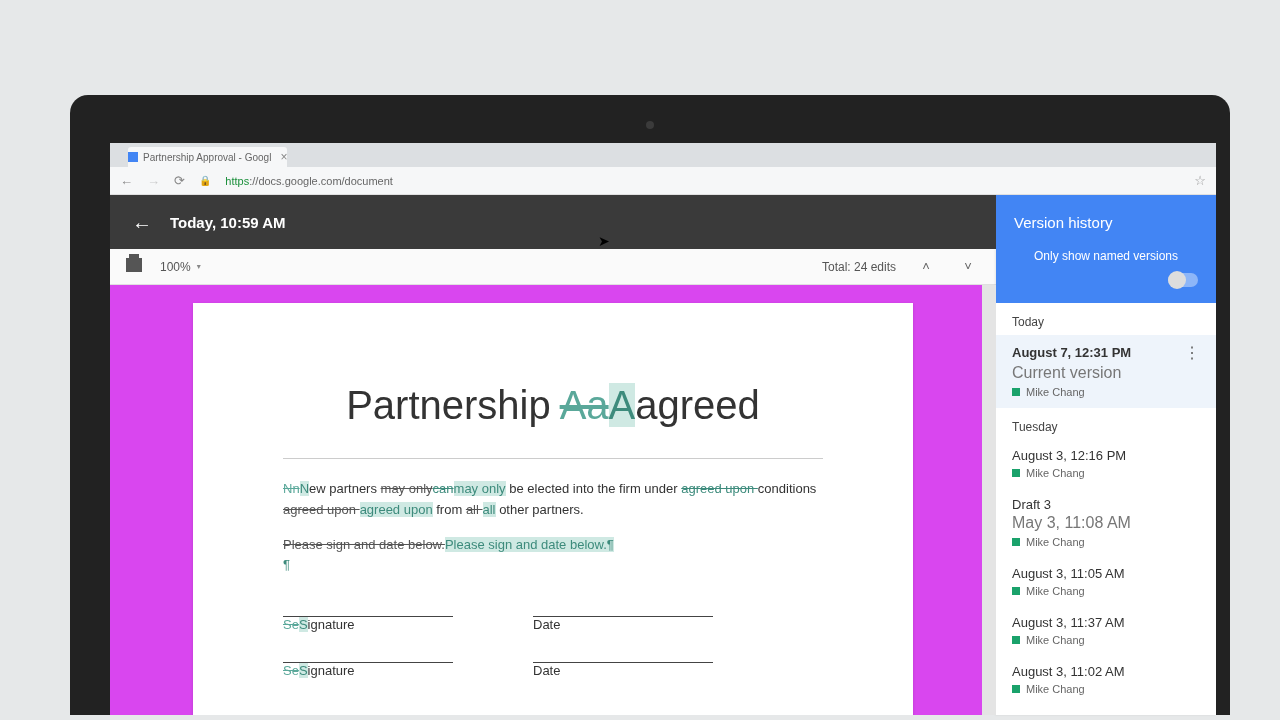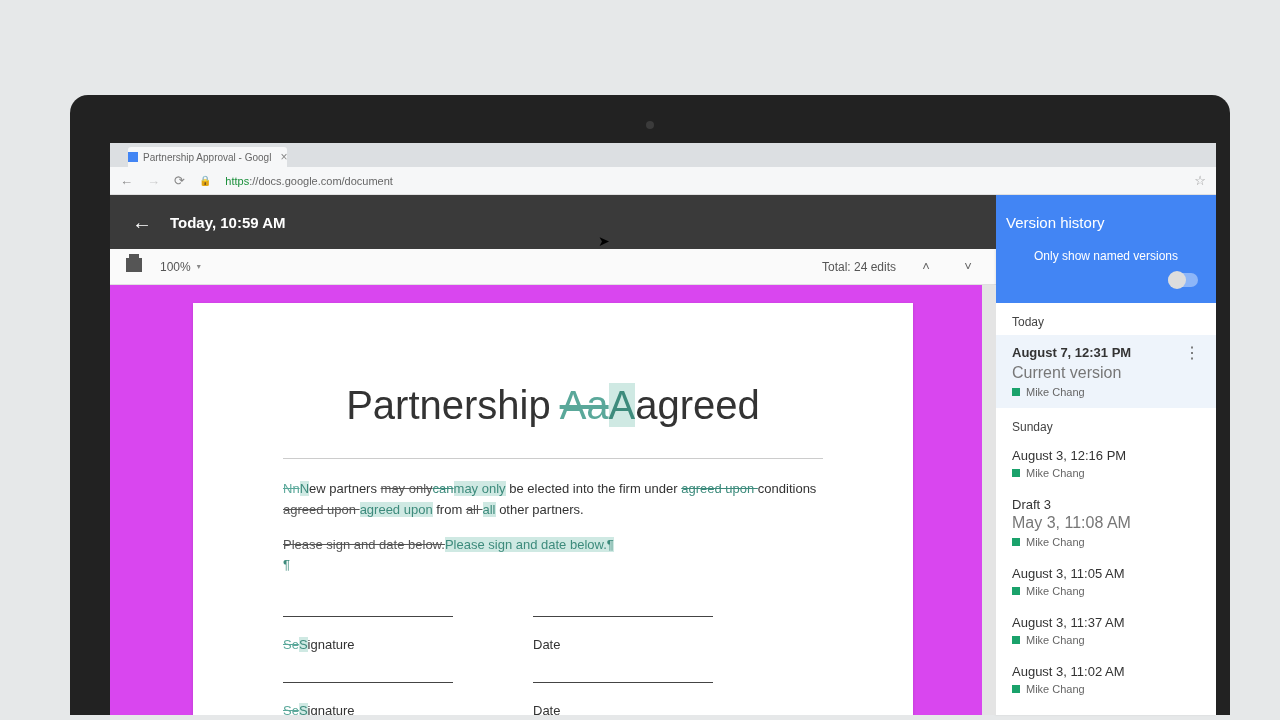--- a/index.html
+++ b/index.html
@@ -35,23 +35,23 @@
   .st { text-decoration: line-through; color: #5aa89a; text-decoration-color: #5aa89a; }
   .ins { background: #cfe9e3; color: #3d8b7c; }
   .ins-nobg { color: #3d8b7c; }
   .hr { border:0; border-top: 1px solid #ccc; margin: 30px 0 20px; }
   .body-text { font-size: 13px; color: #333; line-height: 1.6; }
   .body-text .st { text-decoration: line-through; }
   .body-text .ins-strike { text-decoration: line-through; color: #3d8b7c; }
   .pilcrow { color: #3d8b7c; background: #cfe9e3; }
   .sig-row { display: flex; gap: 80px; margin-top: 40px; }
   .sig-col .line { border-bottom: 1px solid #444; width: 170px; height: 1px; }
-  .sig-label { font-size: 13px; color: #333; margin-top: 20px; }
+  .sig-label { font-size: 13px; color: #333; margin-top: 0; }
   .sidebar { width: 220px; background: #fff; display: flex; flex-direction: column; box-shadow: -1px 0 2px rgba(0,0,0,0.08); }
-  .side-head { height: 54px; background: #4285f4; color: #fff; display: flex; align-items: center; padding: 0 10px; font-size: 15px; margin-top: -54px; }
+  .side-head { height: 54px; background: #4285f4; color: #fff; display: flex; align-items: center; padding: 0 18px; font-size: 15px; margin-top: -54px; }
   .side-filter { height: 54px; background: #4285f4; color: #fff; display: flex; align-items: center; padding: 0 18px; font-size: 12px; gap: 10px; flex-direction: column; }
   .toggle { width: 30px; height: 14px; background: rgba(255,255,255,0.4); border-radius: 8px; position: relative; margin-left: auto; }
   .toggle::after { content:''; position:absolute; left:0; top:-2px; width:18px; height:18px; background:#ddd; border-radius:50%; }
   .side-section { padding: 12px 16px 6px; font-size: 12px; font-weight: normal; color: #444; }
   .ver-item { padding: 8px 16px 10px 16px; cursor: pointer; }
   .ver-item.active { background: #eef4fb; }
   .ver-top { display: flex; align-items: center; }
   .ver-time { font-size: 13px; color: #333; flex: 1; }
   .ver-item.active .ver-time { font-weight: bold; }
   .more { font-size: 16px; color: #666; cursor: pointer; }
@@ -151,21 +151,21 @@
           <div class="ver-top">
             <span class="ver-time">August 7, 12:31 PM</span>
             <span class="more">⋮</span>
           </div>
           <div class="ver-sub">Current version</div>
           <div class="ver-user">
               <span class="sq"></span>
               <span>Mike Chang</span>
             </div>
         </div>
-        <div class="side-section">Sunday</div>
+        <div class="side-section">Tuesday</div>
         <div class="ver-item">
           <div class="ver-top">
               <span class="ver-time">August 3, 12:16 PM</span>
             </div>
           <div class="ver-user">
               <span class="sq"></span>
               <span>Mike Chang</span>
             </div>
         </div>
         <div class="ver-item">

